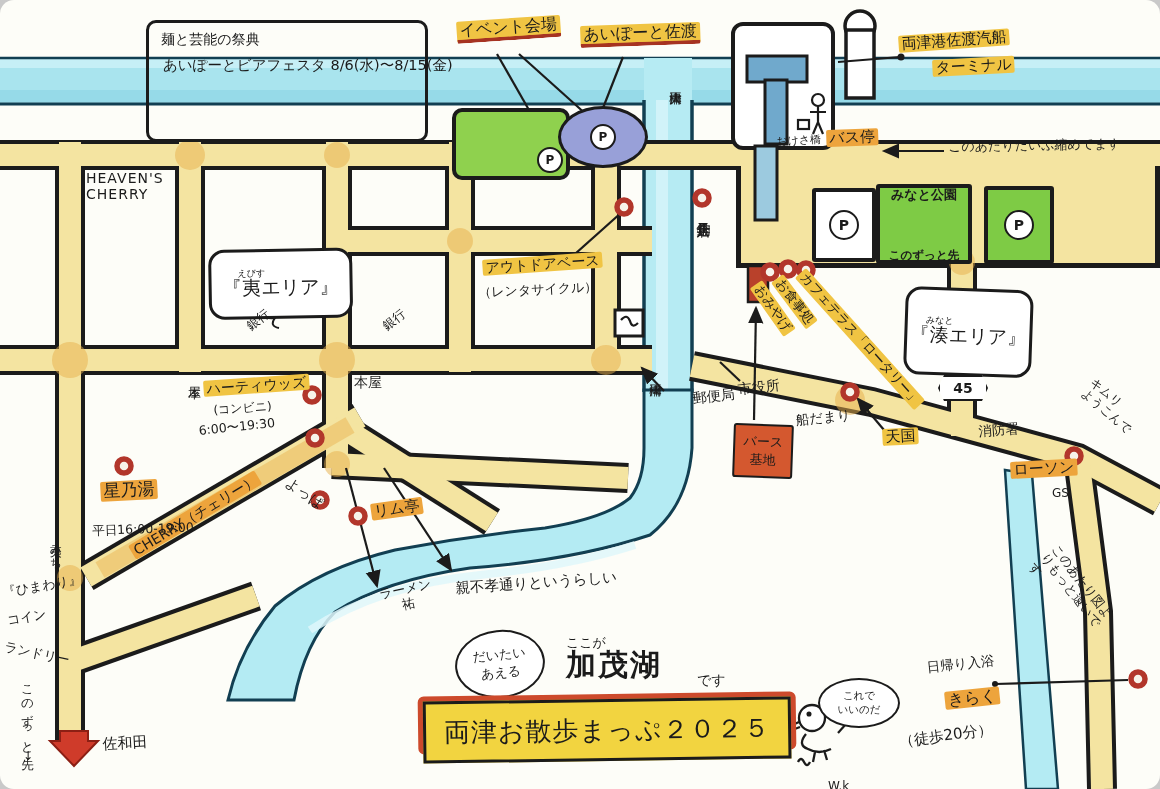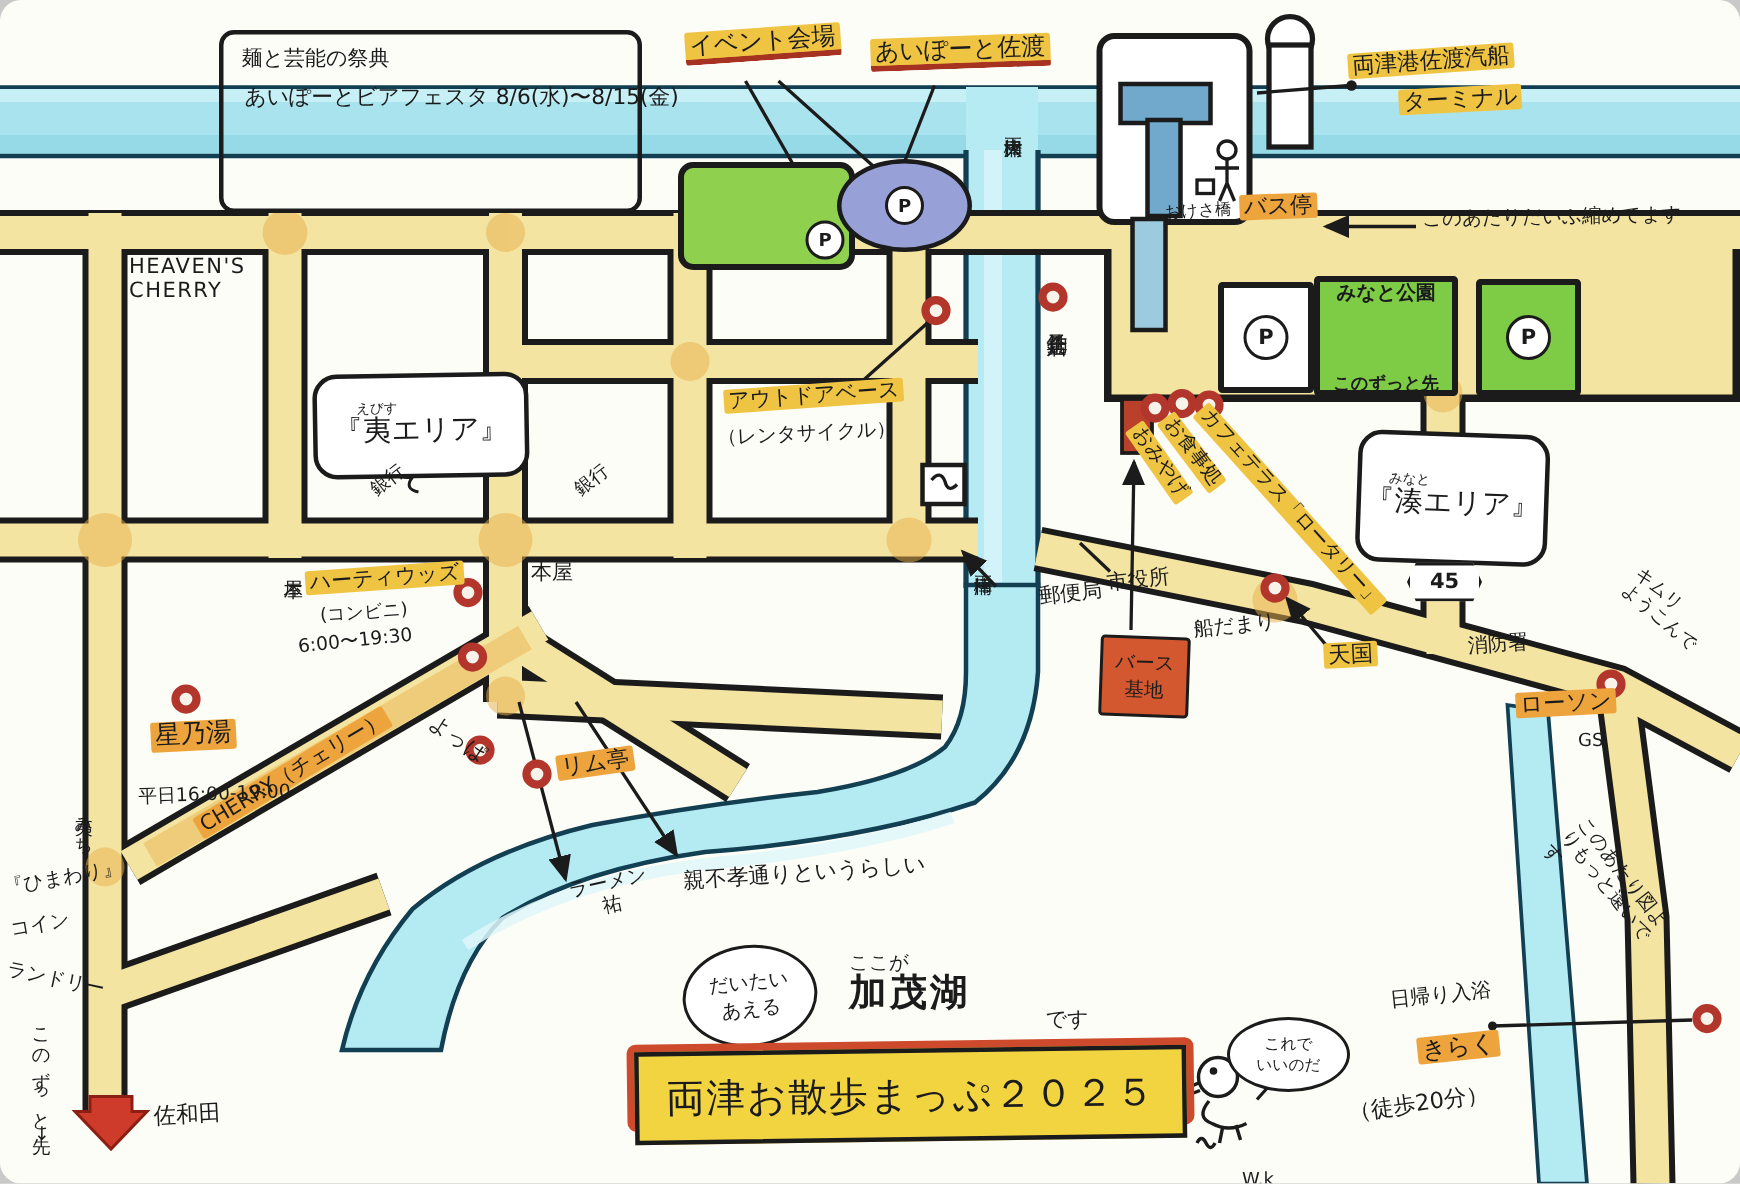--- a/index.html
+++ b/index.html
@@ -281,21 +281,21 @@
   <div>キムリ</div>
       <div>ようこんで</div>
 </div>
 <div class="lbl" style="left:1060px;top:542px;width:100px;font-size:12.5px;white-space:normal;transform:rotate(52deg);">このあたり図よりもっと遠いです</div>
 
 <div class="ell" style="position:absolute;left:455px;top:630px;width:86px;height:64px;transform:rotate(-6deg);">
   <span style="font-size:13px;">だいたい</span>
   <span style="font-size:13px;">あえる</span>
 </div>
 <div class="lbl" style="left:566px;top:636px;font-size:13px;">ここが</div>
-<div class="lbl" style="left:566px;top:648px;font-size:25px;font-weight:bold;letter-spacing:2px;">加茂湖</div>
+<div class="lbl" style="left:566px;top:648px;font-size:30px;font-weight:bold;letter-spacing:2px;">加茂湖</div>
 <div class="lbl" style="left:697px;top:672px;font-size:14px;text-align:right;">です</div>
 <div class="banner-outer" style="left:418px;top:694px;width:368px;height:48px;">
   <div class="banner-inner">
     <span style="font-size:26px;letter-spacing:1px;">両津お散歩まっぷ２０２５</span>
   </div>
 </div>
 <div class="ell" style="position:absolute;left:818px;top:678px;width:78px;height:46px;border-width:2px;">
   <span style="font-size:10.5px;">これで</span>
   <span style="font-size:10.5px;">いいのだ</span>
 </div>

